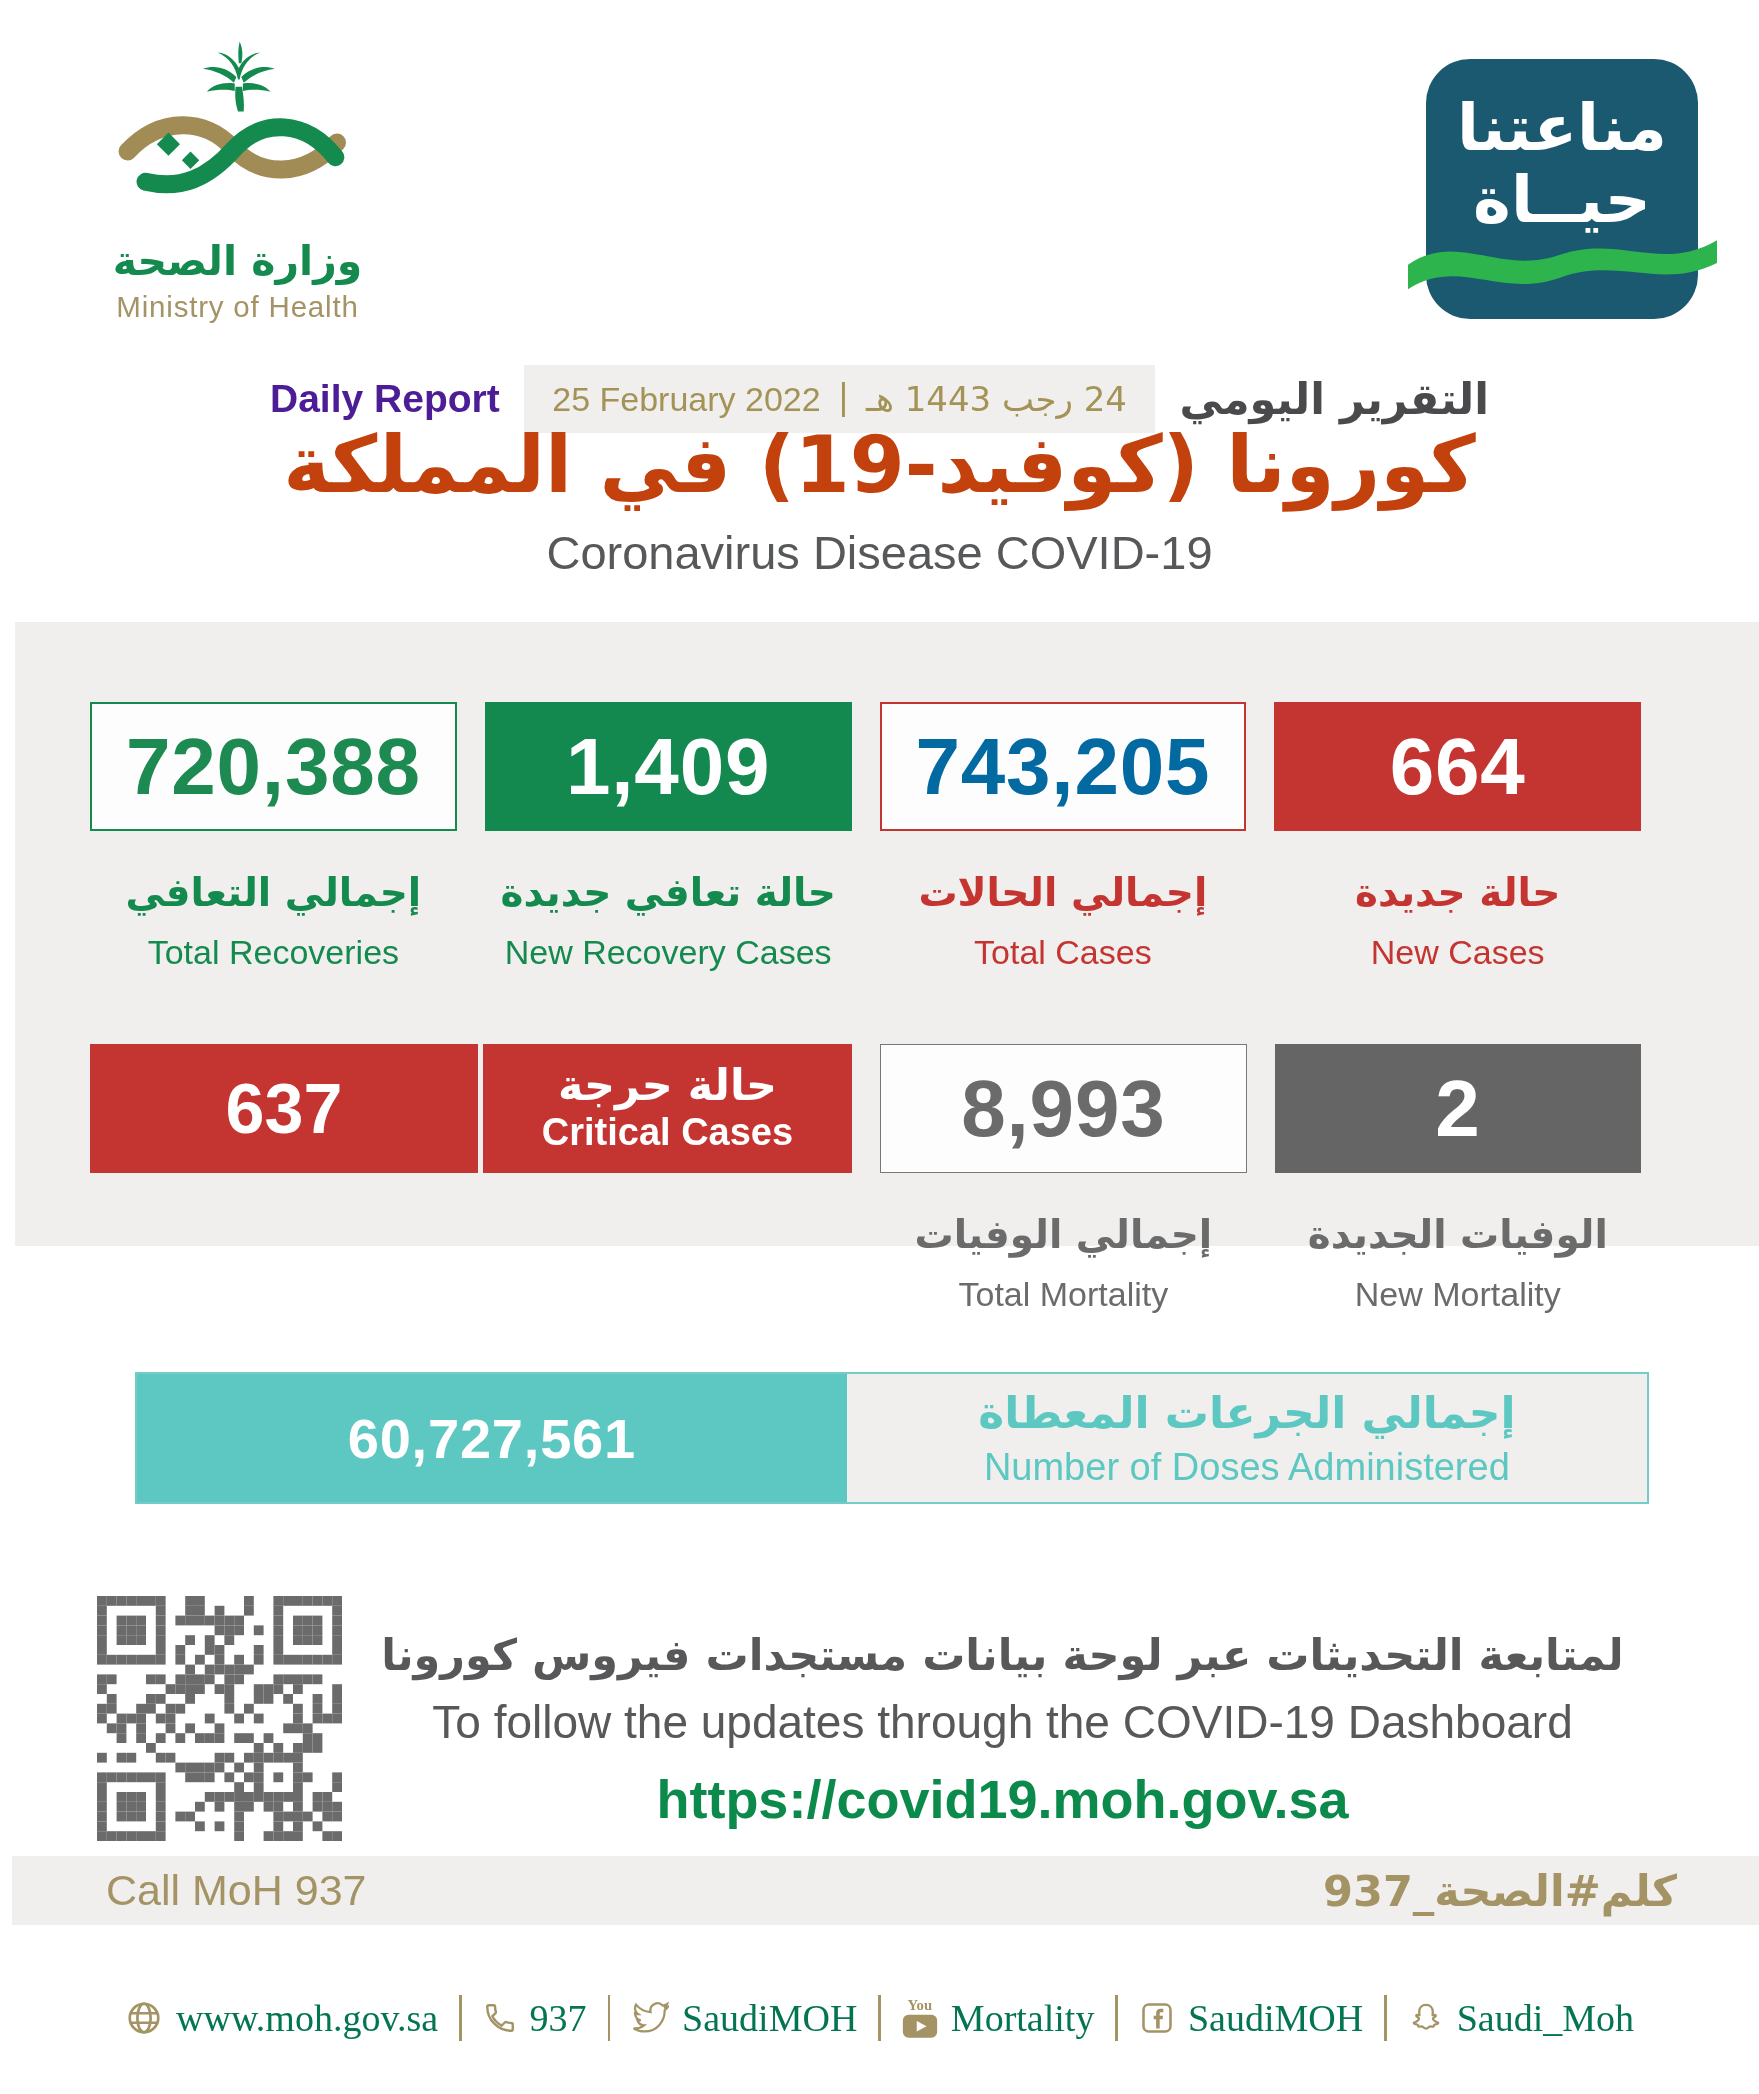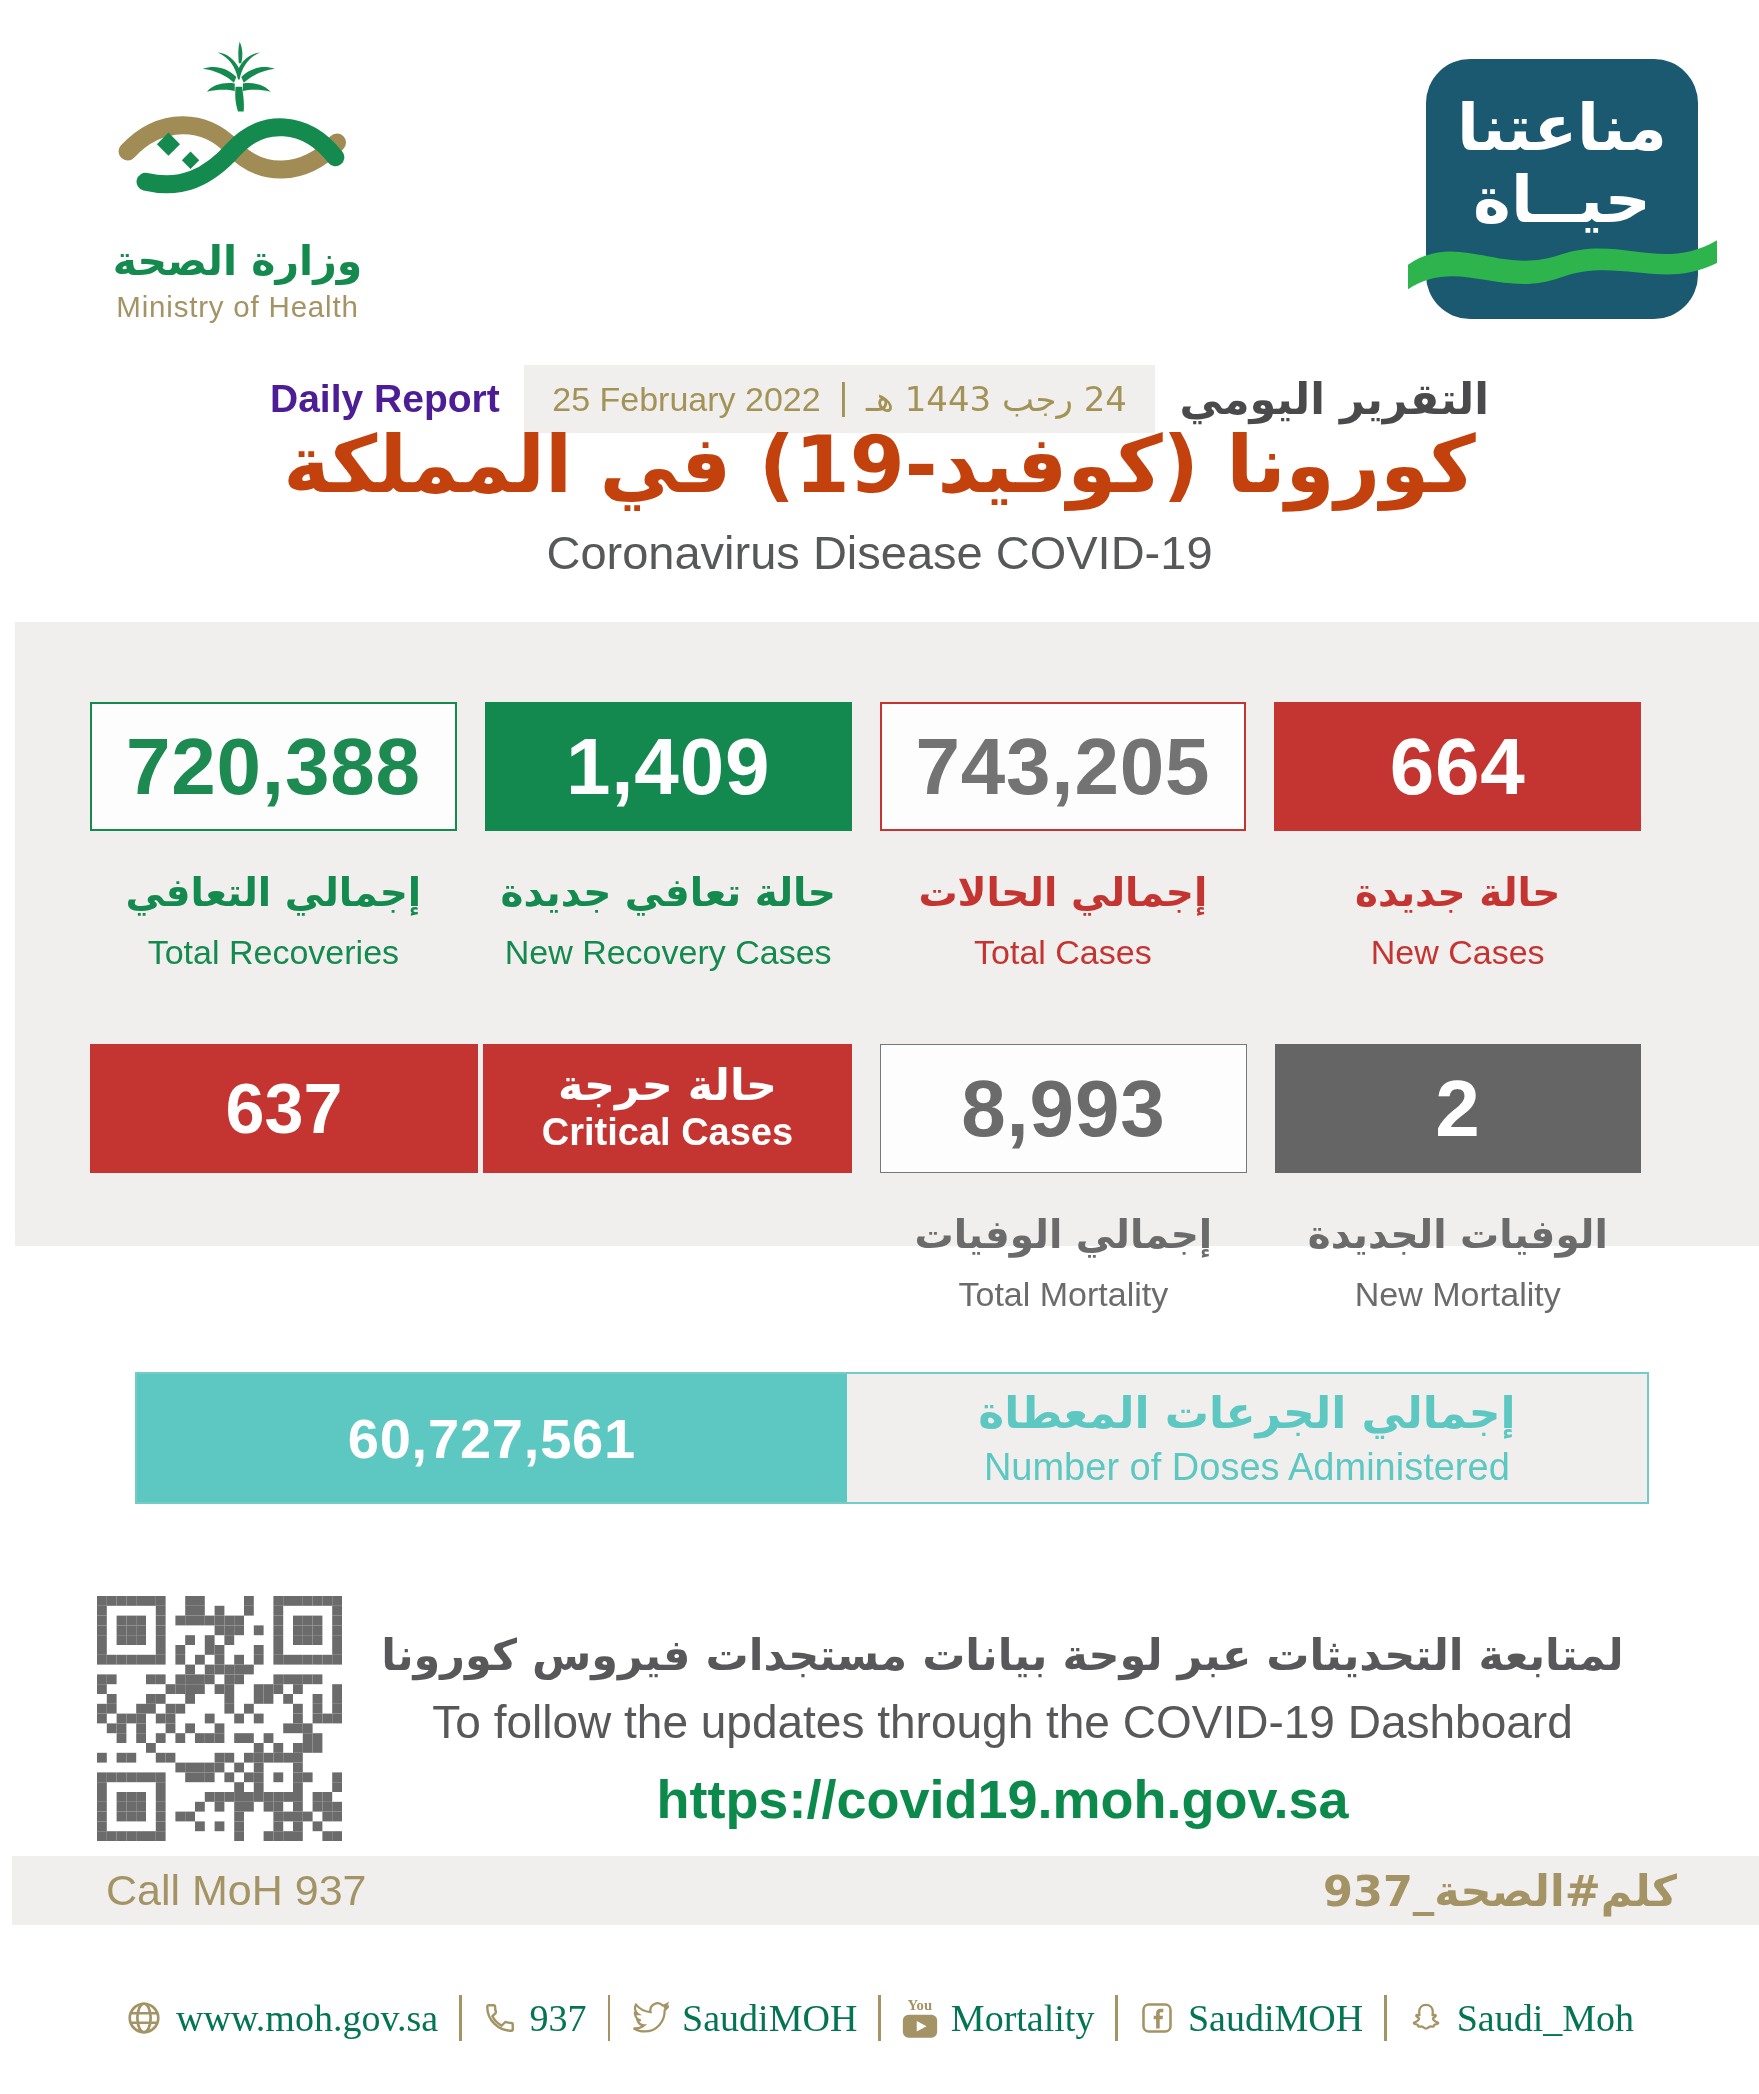--- a/index.html
+++ b/index.html
@@ -43,21 +43,21 @@
         box-sizing:border-box;}
   .outline-green{background:#fdfdfd;border:2.5px solid #148a4e;}
   .solid-green{background:#13894f;}
   .outline-red{background:#fdfdfd;border:2.5px solid #c43431;}
   .solid-red{background:#c43431;}
   .outline-gray{background:#fdfdfd;border:1.6px solid #77787a;}
   .solid-gray{background:#656565;}
   .num{font-size:80px;font-weight:bold;letter-spacing:0.8px;}
   .num.white{color:#ffffff;}
   .num.green{color:#1d8a51;}
-  .num.red{color:#737373;}
+  .num.red{color:#0369a1;}
   .num.gray{color:#6b6b6b;}
   .lab-ar{margin-top:39px;font-size:39px;font-weight:bold;}
   .lab-en{margin-top:18px;font-size:34px;}
   .c-green{color:#148a4e;}
   .c-red{color:#c43431;}
   .c-gray{color:#6b6b6b;}
 
   .split-card{width:100%;height:129px;display:flex;gap:4.9px;}
   .split-card .num-box{flex:1.05;display:flex;align-items:center;justify-content:center;}
   .split-card .num-box span{font-size:70px;font-weight:bold;color:#fff;}

